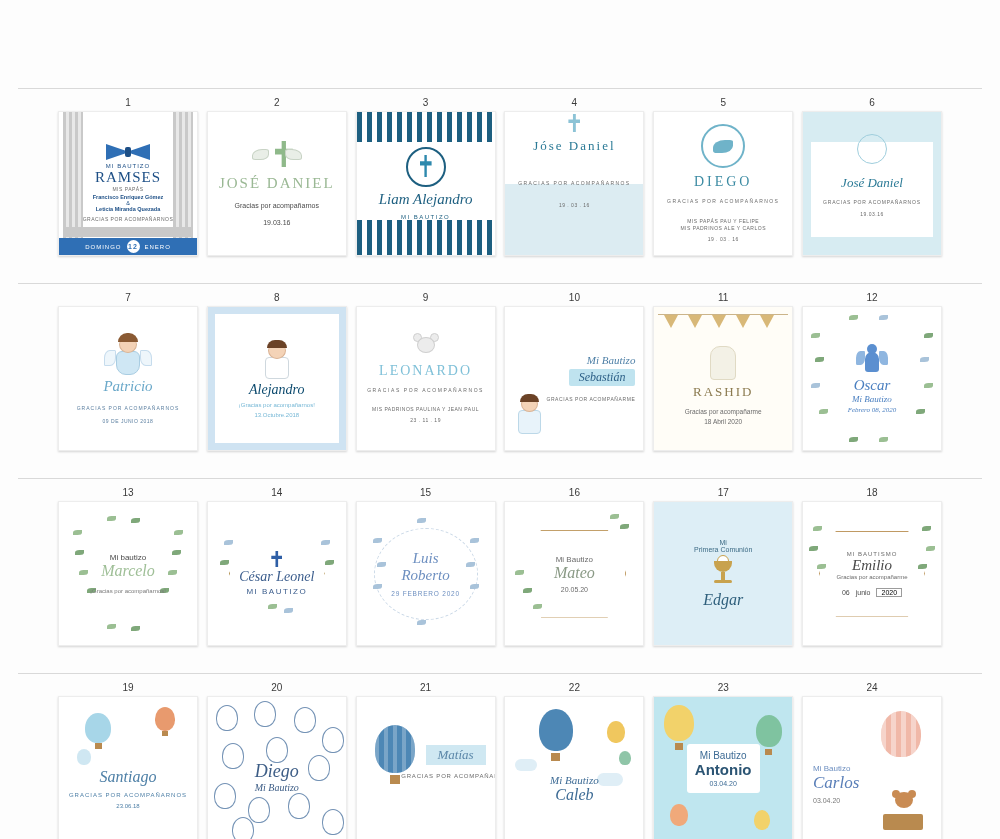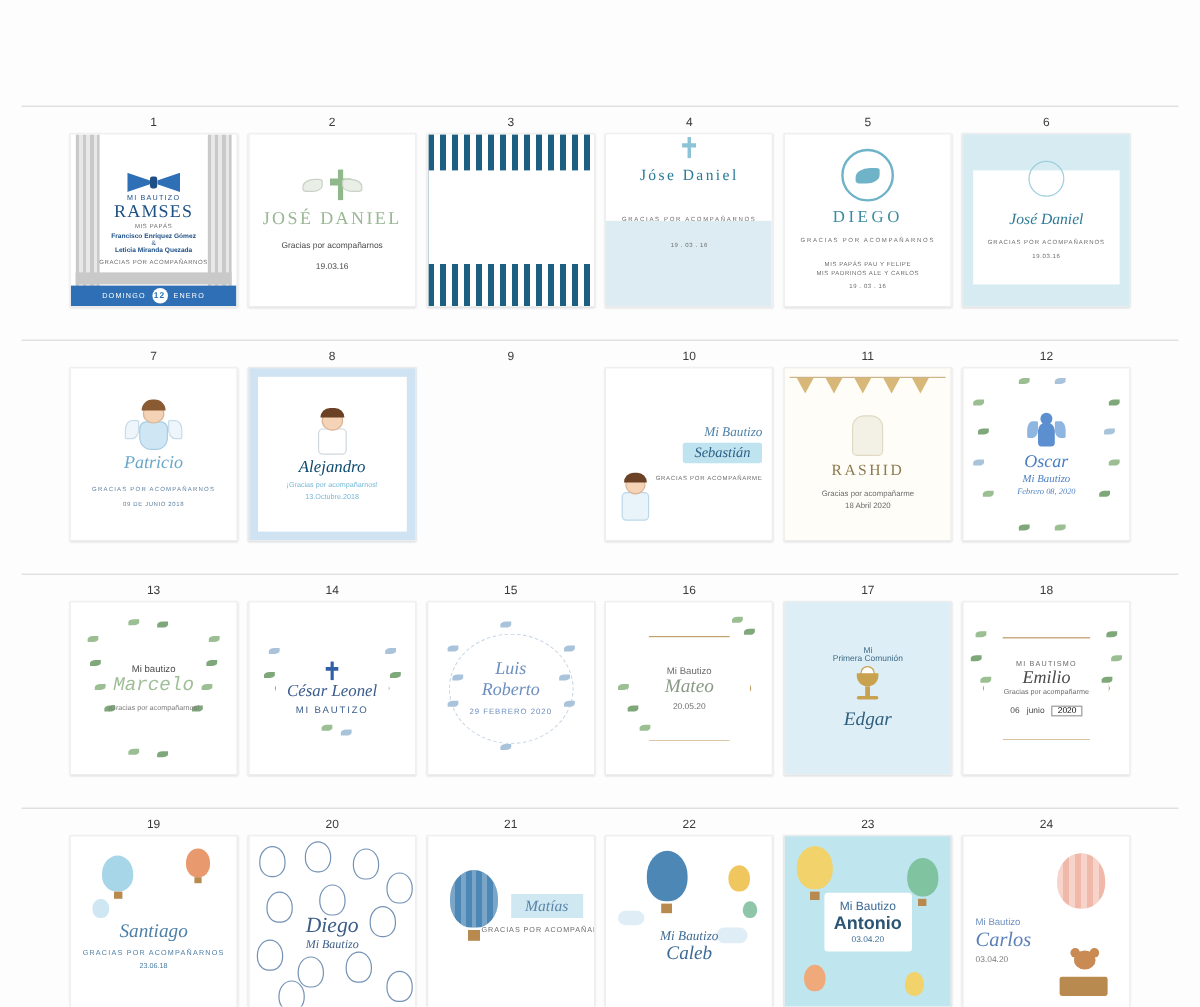--- a/index.html
+++ b/index.html
@@ -297,20 +297,27 @@
             <div style="font-size:7px;color:#4a4a4a;margin-top:10px;">Gracias por acompañarnos</div>
             <div style="font-size:7px;color:#4a4a4a;margin-top:10px;">19.03.16</div>
           </div>
         </div>
       </div>
 
       <div class="cell">
         <div class="cell-num">3</div>
         <div class="card c3">
           <div class="band"></div>
+          <div class="inner">
+            <div class="circ">
+                <span class="cr"></span>
+              </div>
+            <div class="script" style="font-size:15px;color:#1d5f80;">Liam Alejandro</div>
+            <div style="font-size:6px;letter-spacing:1.5px;color:#1d5f80;margin-top:6px;">MI BAUTIZO</div>
+          </div>
         </div>
       </div>
 
       <div class="cell">
         <div class="cell-num">4</div>
         <div class="card c4">
           <div class="top"></div>
           <div class="bot"></div>
           <div class="inner" style="margin-top:-44px;">
             <div style="width:12px;height:18px;background:#8cc3d6;margin:0 auto 6px;clip-path:polygon(38% 0,62% 0,62% 30%,100% 30%,100% 50%,62% 50%,62% 100%,38% 100%,38% 50%,0 50%,0 30%,38% 30%);"></div>
@@ -383,20 +390,33 @@
             </div>
             <div class="script" style="font-size:14px;color:#0c4a6e;">Alejandro</div>
             <div style="font-size:6px;color:#77b8d6;margin-top:4px;">¡Gracias por acompañarnos!</div>
             <div style="font-size:6px;color:#77b8d6;margin-top:4px;">13.Octubre.2018</div>
           </div>
         </div>
       </div>
 
       <div class="cell">
         <div class="cell-num">9</div>
+        <div class="card c9">
+          <div class="inner">
+            <div class="bear">
+              <span class="ear l"></span>
+                <span class="ear r"></span>
+                <span class="bh"></span>
+            </div>
+            <div class="serif" style="font-size:14px;color:#7fc0d8;letter-spacing:2px;">LEONARDO</div>
+            <div class="t-xs" style="margin-top:8px;letter-spacing:1.6px;">GRACIAS POR ACOMPAÑARNOS</div>
+            <div class="t-xs" style="margin-top:12px;">MIS PADRINOS PAULINA Y JEAN PAUL</div>
+            <div class="t-xs" style="margin-top:3px;">23 . 11 . 19</div>
+          </div>
+        </div>
       </div>
 
       <div class="cell">
         <div class="cell-num">10</div>
         <div class="card c10">
           <div class="kid">
             <span class="kb"></span>
               <span class="kh"></span>
               <span class="khr"></span>
           </div>
@@ -474,21 +494,21 @@
             <span class="leaf leafd" style="right:2px;top:34px;"></span>
             <span class="leaf" style="right:6px;top:54px;"></span>
             <span class="leaf leafd" style="right:14px;top:72px;"></span>
             <span class="leaf" style="left:34px;top:0;"></span>
             <span class="leaf leafd" style="left:58px;top:2px;"></span>
             <span class="leaf" style="left:34px;bottom:2px;"></span>
             <span class="leaf leafd" style="left:58px;bottom:0;"></span>
           </div>
           <div class="inner">
             <div style="font-size:8px;color:#4a4a4a;">Mi bautizo</div>
-            <div class="script" style="font-size:16px;color:#9fbf97;font-family:Liberation Mono, monospace;">Marcelo</div>
+            <div class="script" style="font-size:16px;color:#9fbf97;">Marcelo</div>
             <div style="font-size:6px;color:#7a7a7a;margin-top:8px;">¡Gracias por acompañarnos!</div>
           </div>
         </div>
       </div>
 
       <div class="cell">
         <div class="cell-num">14</div>
         <div class="card c14">
           <div class="hex"></div>
           <div class="deco" style="inset:10px;">

